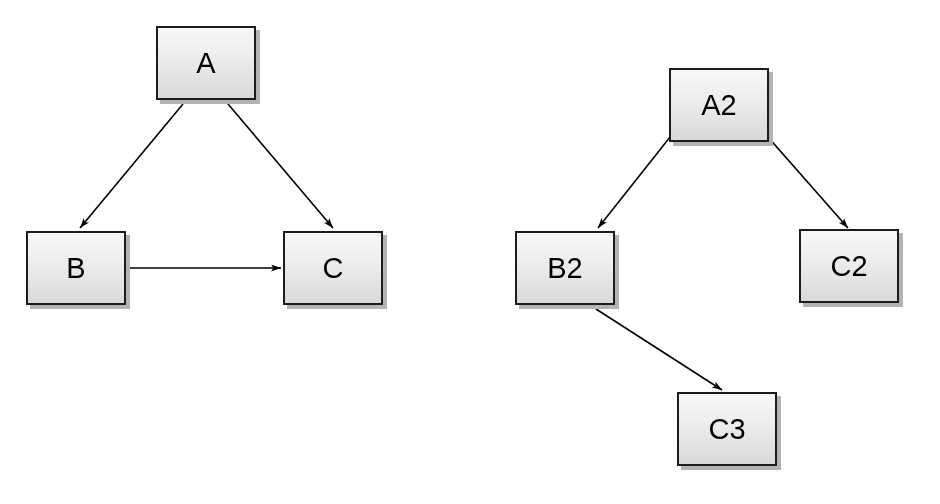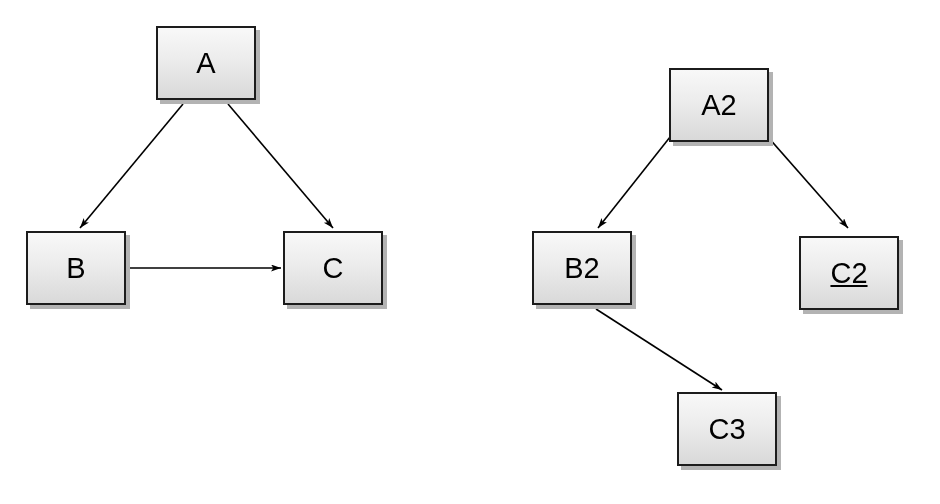--- a/index.html
+++ b/index.html
@@ -69,25 +69,25 @@
   </div>
 
   <div class="node" style="left:283px; top:231px;">
     <span class="node-label">C</span>
   </div>
 
   <div class="node" style="left:669px; top:25px;margin-top:43px;">
     <span class="node-label">A2</span>
   </div>
 
-  <div class="node" style="left:532px; top:231px;">
+  <div class="node" style="left:515px; top:231px;">
     <span class="node-label">B2</span>
   </div>
 
-  <div class="node" style="left:799px; top:236px;text-decoration:underline;">
+  <div class="node" style="left:799px; top:229px;">
     <span class="node-label">C2</span>
   </div>
 
   <div class="node" style="left:677px; top:392px;">
     <span class="node-label">C3</span>
   </div>
 
 </div>
 
 </body></html>

